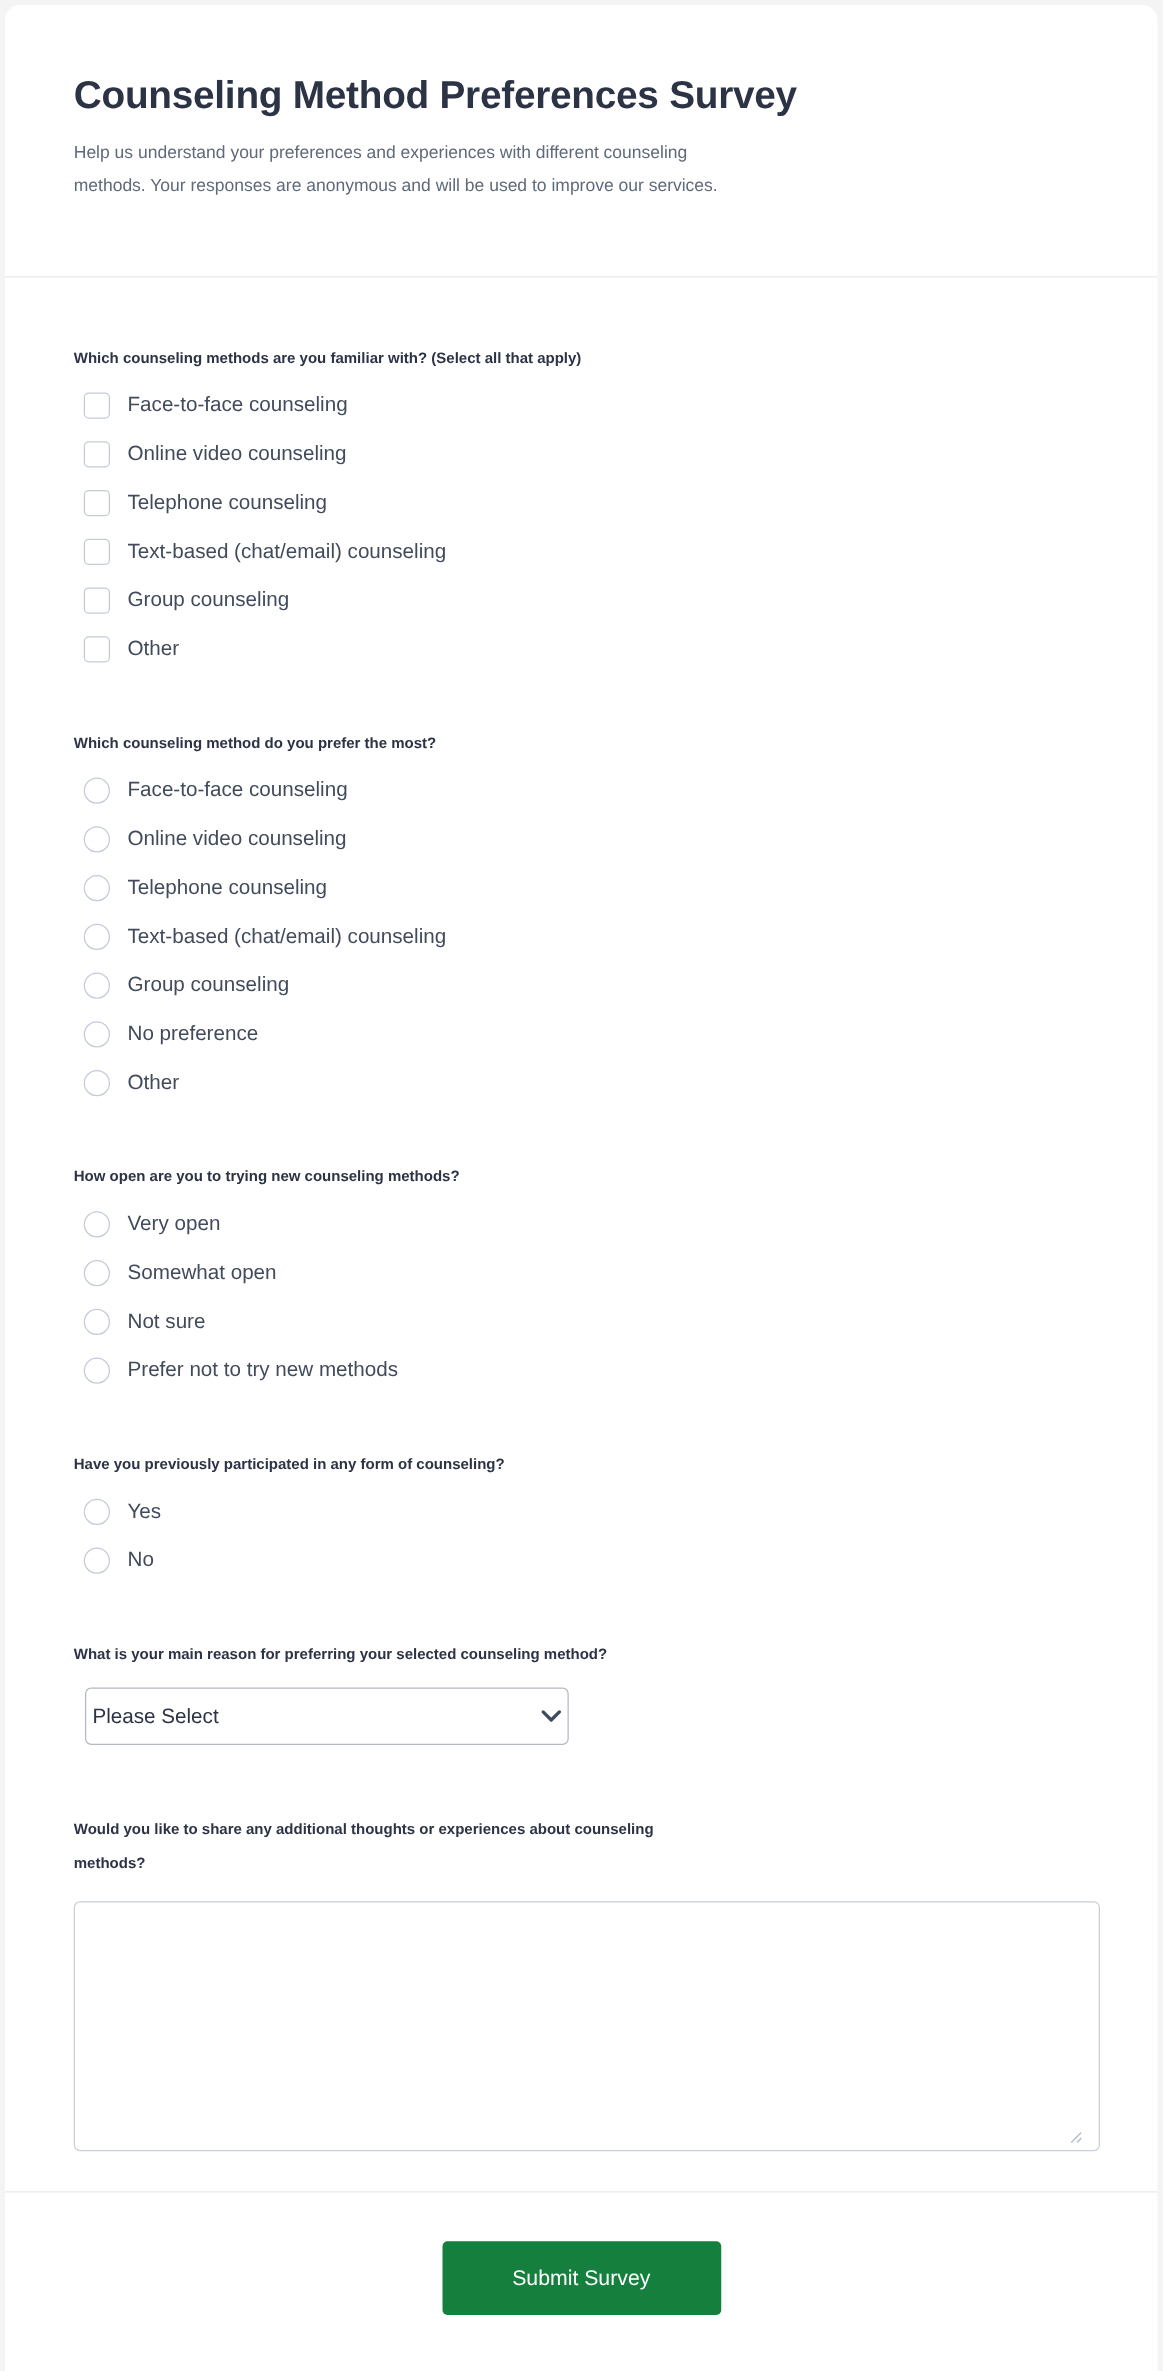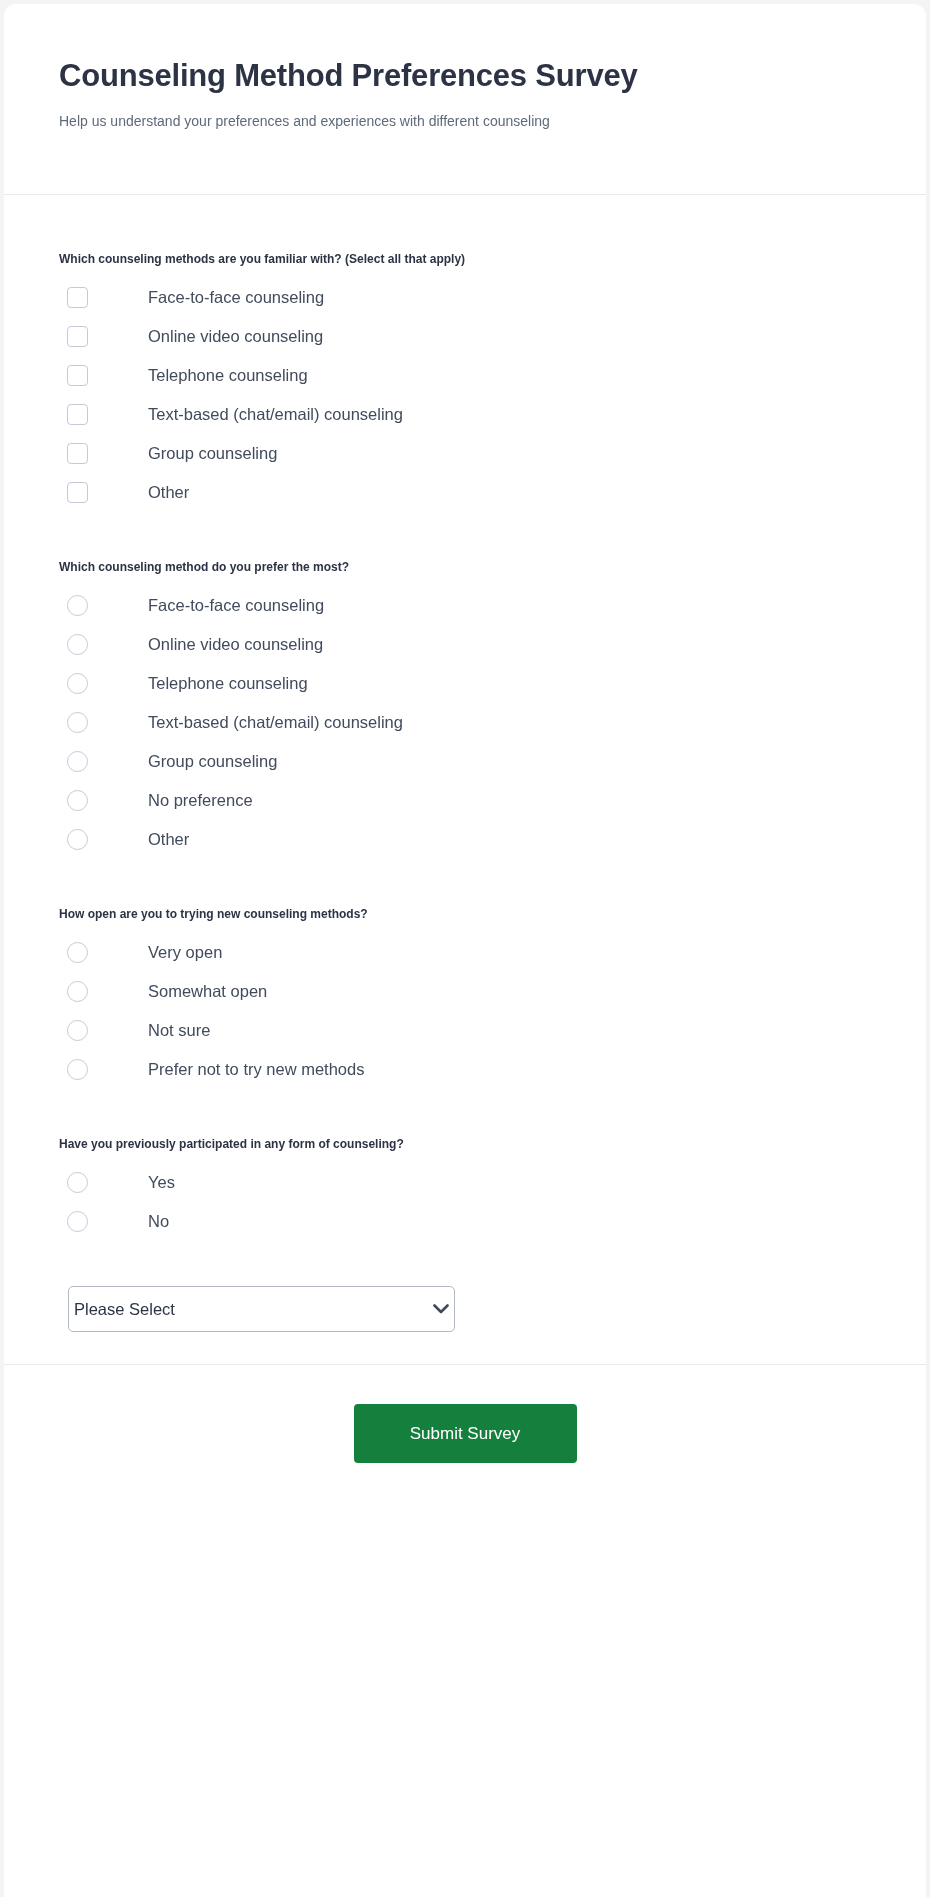--- a/index.html
+++ b/index.html
@@ -28,21 +28,21 @@
   .divider {
     border: none; border-top: 1px solid #e6e9ee;
     margin-top: 59px;
   }
   .q { padding: 0 55px; margin-top: 54px; }
   .q-label {
     font-size: 12px; font-weight: 600; color: #2c3345; line-height: 21px;
   }
   .q-label .line { display: block; line-height: 27px; }
   .opts { margin-top: 17px; padding-left: 8px; }
-  .opt { display: flex; align-items: flex-end; margin-bottom: 18px; height: 21px; gap: 46px; }
+  .opt { display: flex; align-items: flex-end; margin-bottom: 18px; height: 21px; }
   .cb, .rb {
     flex: 0 0 auto;
     width: 21px; height: 21px;
     background: #fff;
     border: 1px solid #c3cad8;
     display: inline-block;
     cursor: pointer;
   }
   .cb { border-radius: 4px; }
   .rb { border-radius: 50%; }
@@ -89,20 +89,21 @@
 </style>
 </head>
 <body>
 
 <div class="card">
 
   <div class="header">
     <h1 class="title">Counseling Method Preferences Survey</h1>
     <div class="subtitle">
       <span>Help us understand your preferences and experiences with different counseling</span>
+      <span>methods. Your responses are anonymous and will be used to improve our services.</span>
     </div>
   </div>
 
   <hr class="divider">
 
   <section class="q">
     <div class="q-label">Which counseling methods are you familiar with? (Select all that apply)</div>
     <div class="opts">
       <div class="opt">
         <span class="cb"></span>
@@ -195,28 +196,41 @@
         <span class="opt-label">Yes</span>
       </div>
       <div class="opt">
         <span class="rb"></span>
         <span class="opt-label">No</span>
       </div>
     </div>
   </section>
 
   <section class="q">
+    <div class="q-label">What is your main reason for preferring your selected counseling method?</div>
     <div class="select">
       <span class="sel-text">Please Select</span>
       <svg width="16" height="10" viewBox="0 0 16 10" fill="none">
         <path d="M1.5 1.5 L8 8 L14.5 1.5" stroke="#3e4a5d" stroke-width="2.6" stroke-linecap="round" stroke-linejoin="round"></path>
       </svg>
     </div>
   </section>
 
+  <section class="q">
+    <div class="q-label">
+      <span class="line">Would you like to share any additional thoughts or experiences about counseling</span>
+      <span class="line">methods?</span>
+    </div>
+    <div class="ta-wrap">
+      <textarea class="ta" style=""></textarea>
+      <svg class="resize-handle" width="11" height="11" viewBox="0 0 11 11">
+        <path d="M10 2 L2 10 M10 6.5 L6.5 10" stroke="#b9bfc9" stroke-width="1.2" fill="none"></path>
+      </svg>
+    </div>
+  </section>
 
   <hr class="footer-divider">
 
   <div class="footer">
     <button class="submit-btn">Submit Survey</button>
   </div>
 
 </div>
 
 </body></html>

